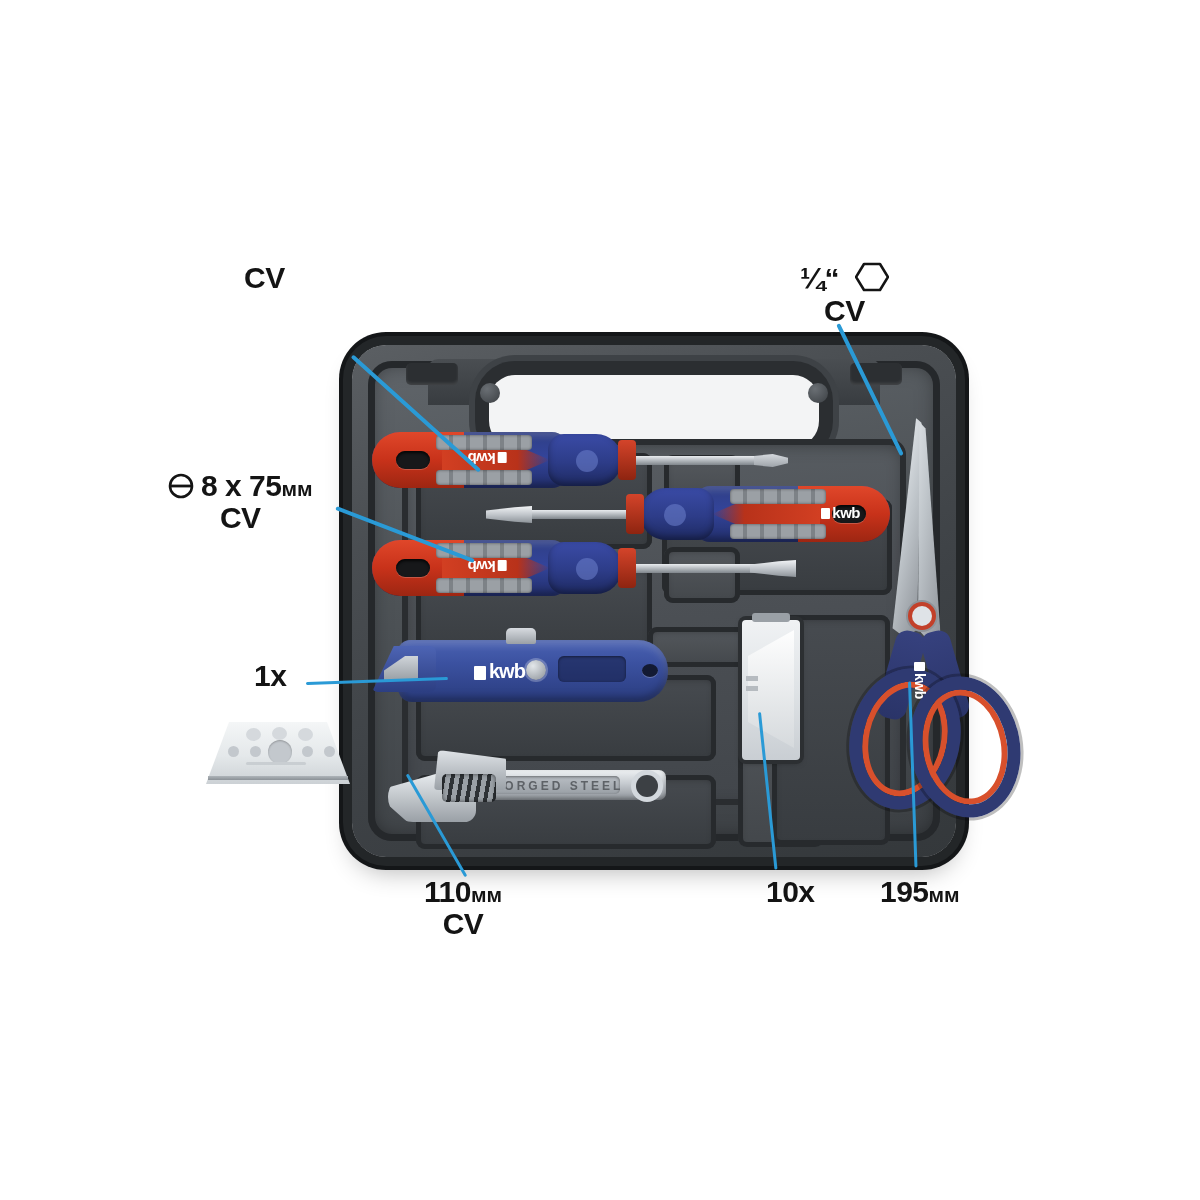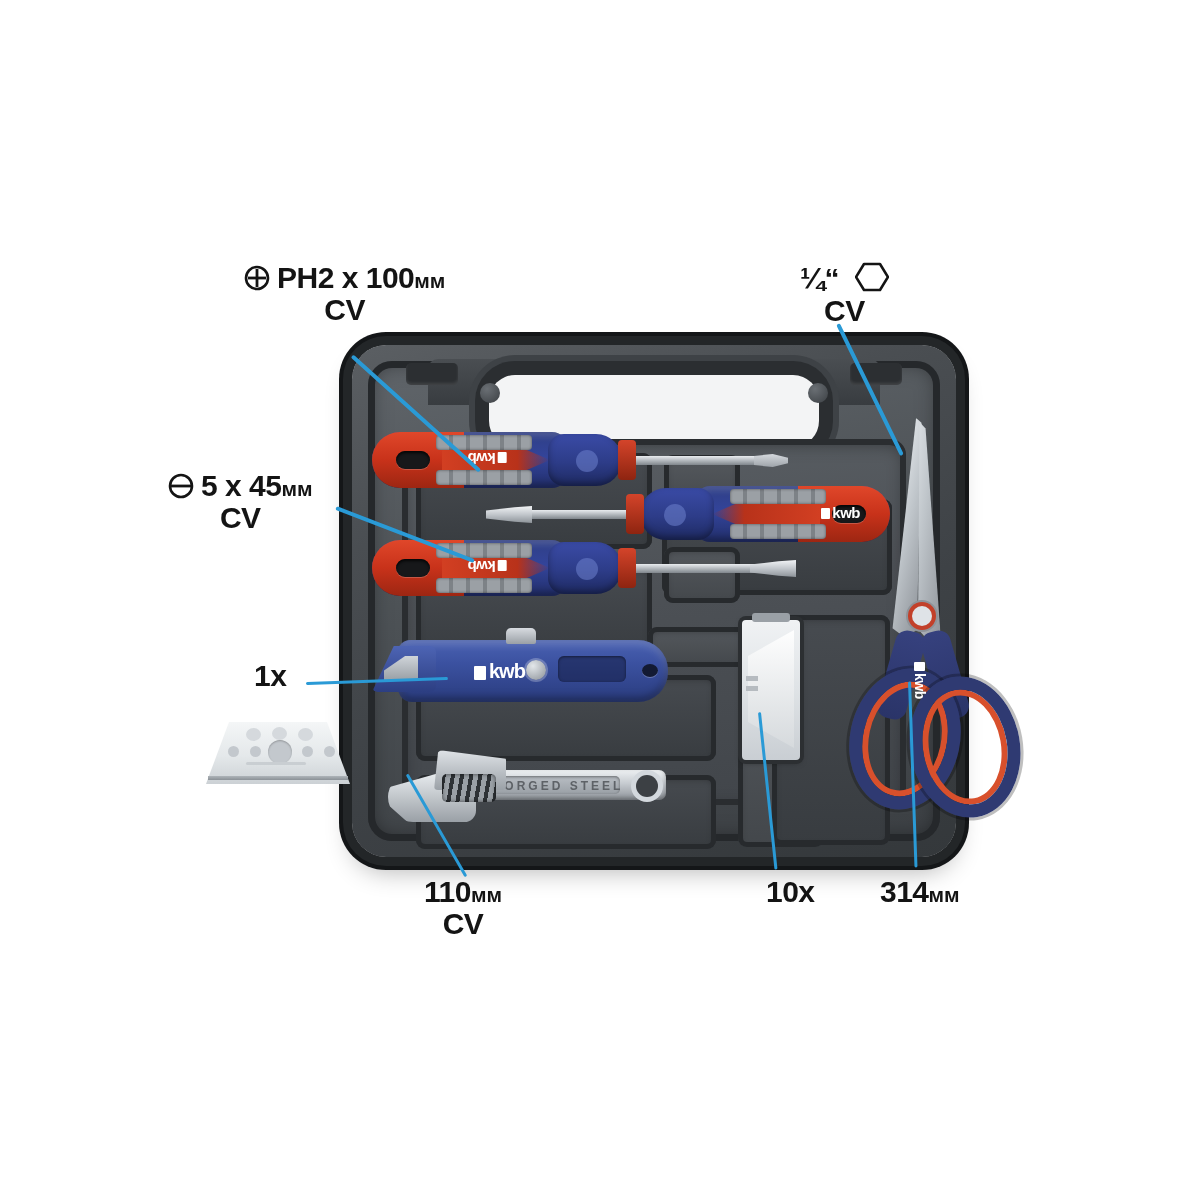--- a/index.html
+++ b/index.html
@@ -379,40 +379,31 @@
 
   <div class="lead" style="left:352px;top:354px;width:172px;transform:rotate(42deg);"></div>
   <div class="lead" style="left:336px;top:506px;width:148px;transform:rotate(21deg);"></div>
   <div class="lead" style="left:838px;top:322px;width:146px;transform:rotate(64deg);"></div>
   <div class="lead thin" style="left:306px;top:682px;width:142px;transform:rotate(-2deg);"></div>
   <div class="lead thin" style="left:466px;top:875px;width:118px;transform:rotate(-120deg);"></div>
   <div class="lead thin" style="left:776px;top:868px;width:158px;transform:rotate(-96deg);"></div>
   <div class="lead thin" style="left:916px;top:866px;width:186px;transform:rotate(-92deg);"></div>
 
   <div class="callout cal-center" style="left:244px;top:262px;">
-    <span class="l1">
-      <span class="gl">
-        <svg width="26" height="26" viewBox="0 0 26 26">
-          <circle cx="13" cy="13" r="11" fill="none" stroke="#141414" stroke-width="2.6"></circle>
-          <rect x="11.6" y="4" width="2.8" height="18" fill="#141414"></rect>
-          <rect x="4" y="11.6" width="18" height="2.8" fill="#141414"></rect>
-        </svg>
-      </span><span>PH2 x 100</span><span class="unit">мм</span>
-    </span>
     <span class="l2">CV</span>
   </div>
 
   <div class="callout cal-center" style="left:168px;top:470px;">
     <span class="l1">
       <span class="gl">
         <svg width="26" height="26" viewBox="0 0 26 26">
           <circle cx="13" cy="13" r="11" fill="none" stroke="#141414" stroke-width="2.6"></circle>
           <rect x="2.6" y="11.6" width="20.8" height="2.8" fill="#141414"></rect>
         </svg>
-      </span><span>5 x 45</span><span class="unit">мм</span>
+      </span><span>8 x 75</span><span class="unit">мм</span>
     </span>
     <span class="l2">CV</span>
   </div>
 
   <div class="callout cal-center" style="left:800px;top:262px;">
     <span class="l1"><span>¼“</span>
       <span class="gl" style="margin-left:8px;margin-right:0;">
         <svg width="34" height="30" viewBox="0 0 34 30">
           <polygon points="9,2 25,2 33,15 25,28 9,28 1,15" fill="none" stroke="#141414" stroke-width="2.6" stroke-linejoin="round"></polygon>
         </svg>
@@ -428,16 +419,16 @@
   <div class="callout cal-center" style="left:424px;top:876px;">
     <span class="l1"><span>110</span><span class="unit">мм</span></span>
     <span class="l2">CV</span>
   </div>
 
   <div class="callout" style="left:766px;top:876px;">
     <span class="l1">10x</span>
   </div>
 
   <div class="callout" style="left:880px;top:876px;">
-    <span class="l1"><span>314</span><span class="unit">мм</span></span>
+    <span class="l1"><span>195</span><span class="unit">мм</span></span>
   </div>
 
 </div>
 
 </body></html>

